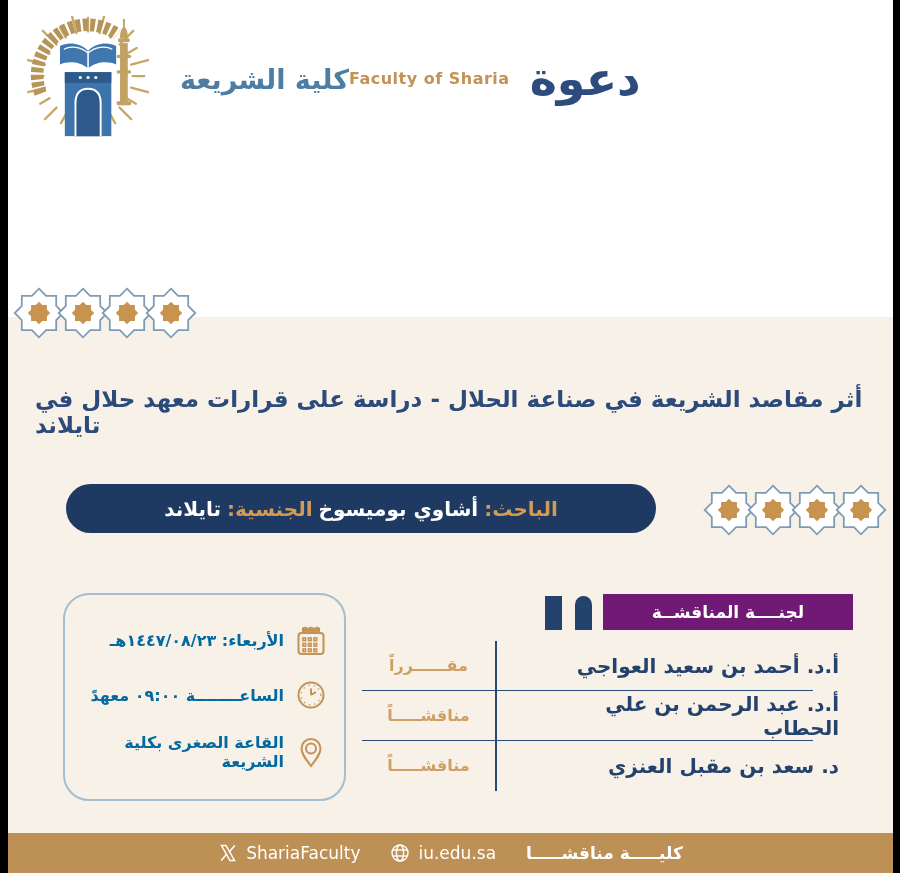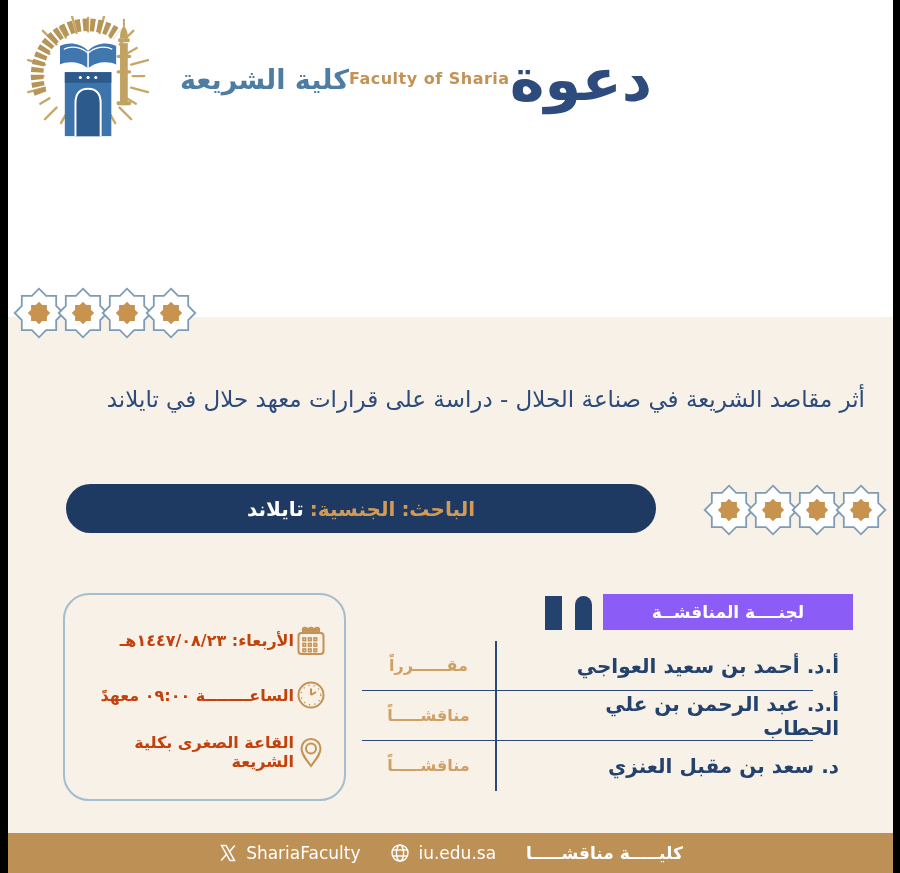--- a/index.html
+++ b/index.html
@@ -9,50 +9,50 @@
   .edge { position:absolute; top:0; height:100%; background:#000; }
   .edge.left { left:0; width:8px; }
   .edge.right { right:0; width:7px; }
 
   .cream { position:absolute; left:8px; right:7px; top:317px; bottom:40px; background:#f7f1e7; }
 
   
   .logo-wrap { position:absolute; top:16px; left:0; right:0; display:flex; flex-direction:row; align-items:center; }
   .logo-ar { font-size:27px; font-weight:bold; color:#4e7da3; margin-top:2px; }
   .logo-en { font-size:16px; font-weight:bold; color:#c49254; letter-spacing:.5px; margin-top:1px; }
-  .dawah   { font-size:59px; font-weight:bold; color:#2d4b7c; margin-top:2px; line-height:1; }
+  .dawah   { font-size:46px; font-weight:bold; color:#2d4b7c; margin-top:2px; line-height:1;margin-left:20px; }
 
   
   .banner-teal { position:absolute; left:236px; top:287px; width:600px; height:51px;
     background:#6891a1; border-radius:26px; color:#fff; display:flex; align-items:center;
     justify-content:center; font-size:19px; font-weight:bold; direction:rtl; }
-  .thesis-title { position:absolute; top:386px; left:35px; right:35px; text-align:right;
-    font-size:23px; font-weight:normal; color:#2c4a7a; direction:rtl; }
+  .thesis-title { position:absolute; top:386px; left:35px; right:35px; text-align:left;
+    font-size:23px; font-weight:bold; color:#2c4a7a; direction:rtl; }
   .banner-navy { position:absolute; left:66px; top:484px; width:590px; height:49px;
     background:#1e3a63; border-radius:25px; display:flex; align-items:center; justify-content:center;
     gap:6px; font-size:20px; font-weight:bold; direction:rtl; color:#fff; }
   .gold-label { color:#d29a55; }
 
   
   .stars { position:absolute; display:flex; }
   .stars-left  { left:12px;  top:286px; }
   .stars-right { right:12px; top:483px; }
   .star { margin-left:-10px; }
   .star:first-child { margin-left:0; }
 
   
   .details-box { position:absolute; left:63px; top:593px; width:283px; height:208px;
     border:2px solid #a3bdd1; border-radius:26px; display:flex; flex-direction:column;
     justify-content:space-evenly; padding:8px 16px; direction:rtl; background:transparent; }
-  .detail-row { display:flex; align-items:center; color:#c2410c; font-size:16px; font-weight:bold; }
+  .detail-row { display:flex; align-items:center; gap:10px; color:#0369a1; font-size:16px; font-weight:bold; }
   .detail-row svg { flex:0 0 auto; }
 
   
   .committee-header { position:absolute; left:603px; top:594px; width:250px; height:36px;
-    background:#8b5cf6; color:#fff; display:flex; align-items:center; justify-content:center;
+    background:#701a75; color:#fff; display:flex; align-items:center; justify-content:center;
     font-size:17px; font-weight:bold; direction:rtl; }
   .bars { position:absolute; left:545px; top:596px; display:flex; gap:13px; flex-direction:row; }
   .bar { width:17px; height:34px; background:#24426e; }
   .bar.dome { border-radius:9px 9px 0 0; }
 
   .committee-table { position:absolute; left:362px; top:641px; width:493px; height:150px; }
   .c-row { display:flex; align-items:center; height:49px;gap:36px; }
   .c-role { width:133px; text-align:center; color:#cf9f63; font-size:16px; font-weight:bold; direction:rtl; }
   .c-name { flex:1; text-align:right; padding-right:16px; color:#24426e;
     font-weight:bold; font-size:20px; direction:rtl; }
@@ -157,20 +157,21 @@
     <svg class="star" viewBox="-30 -30 60 60" width="54" height="54">
         <use href="#star8"></use>
       </svg>
   </div>
 
 
   <div class="thesis-title">أثر مقاصد الشريعة في صناعة الحلال - دراسة على قرارات معهد حلال في تايلاند</div>
 
   <div class="banner-navy">
     <span class="gold-label">الباحث:</span>
+    <span>أشاوي بوميسوخ</span>
     <span class="gold-label">الجنسية:</span>
     <span>تايلاند</span>
   </div>
 
   <div class="stars stars-right">
     <svg class="star" viewBox="-30 -30 60 60" width="54" height="54">
         <use href="#star8"></use>
       </svg>
     <svg class="star" viewBox="-30 -30 60 60" width="54" height="54">
         <use href="#star8"></use>

